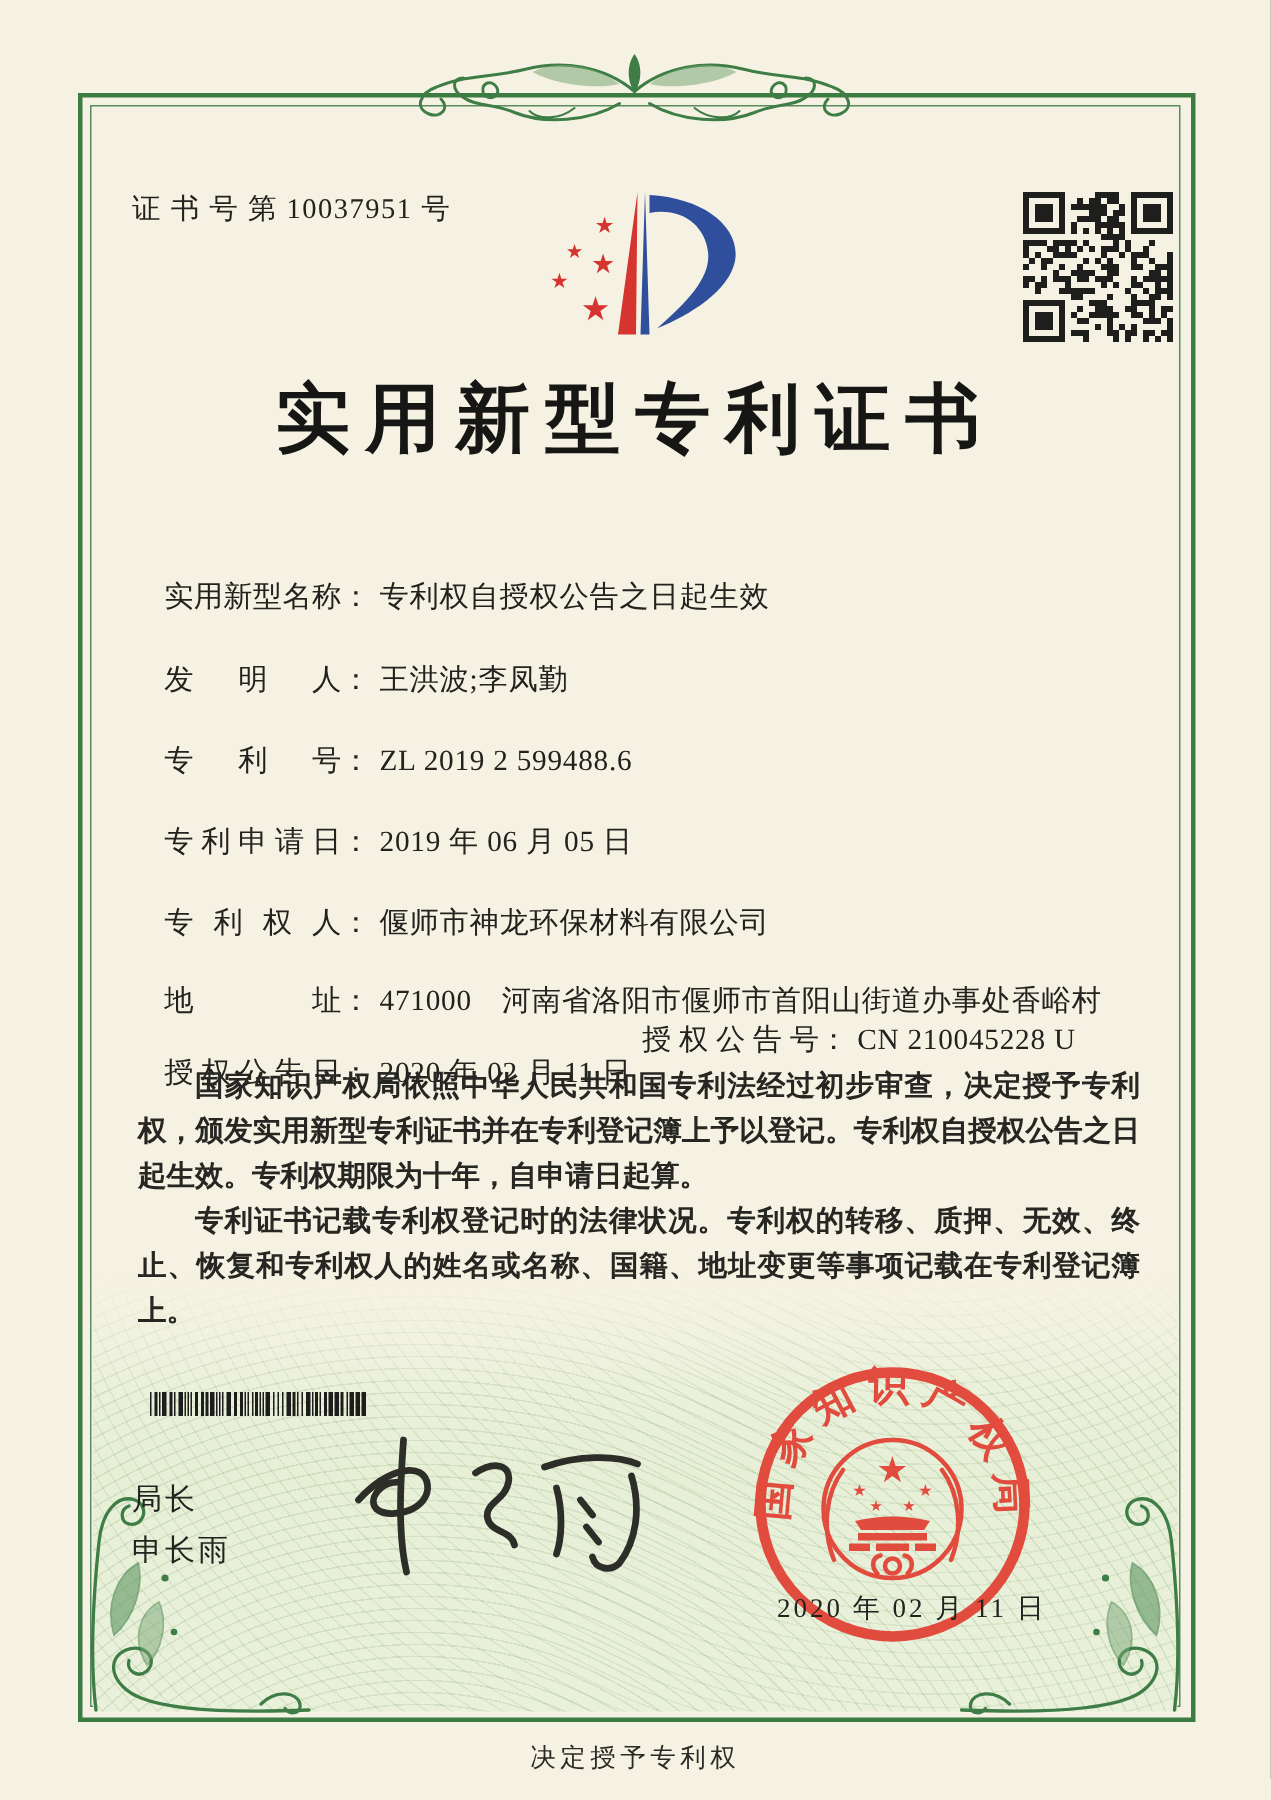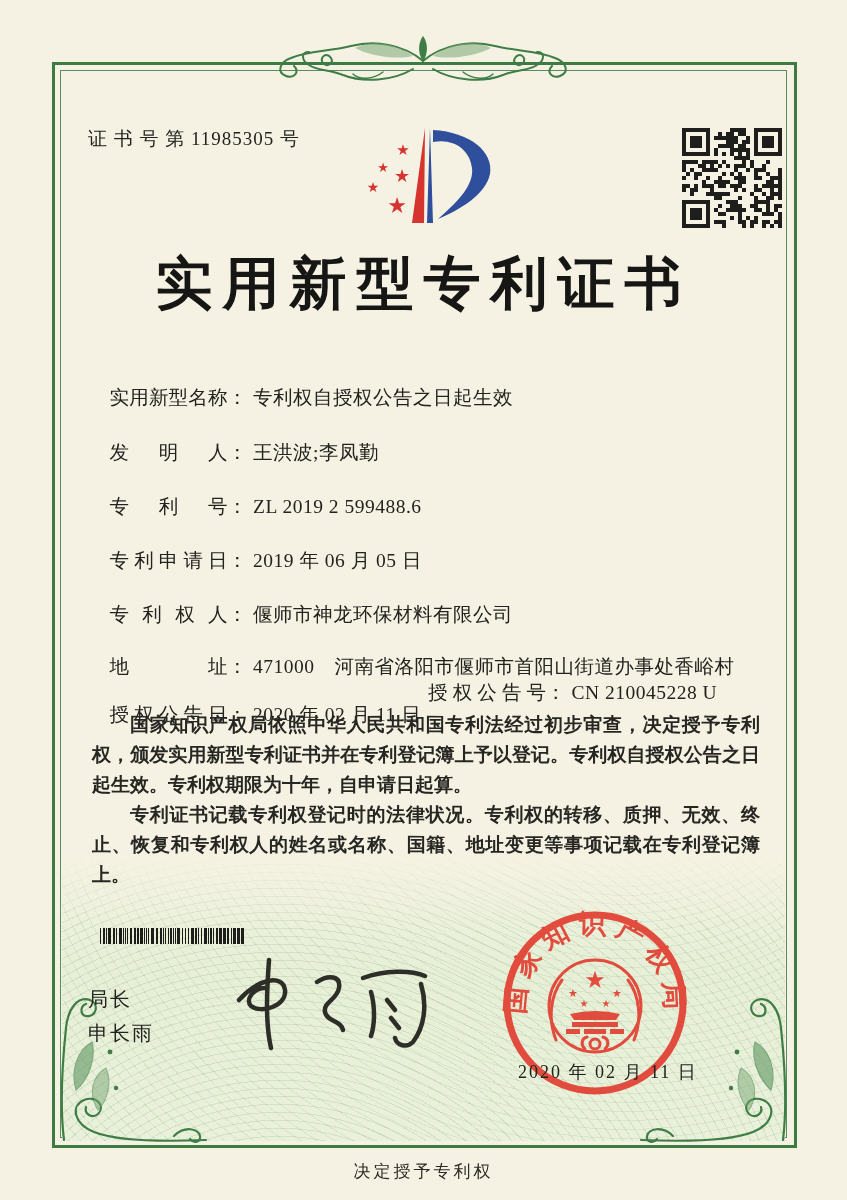--- a/index.html
+++ b/index.html
@@ -15,21 +15,21 @@
      background:
        repeating-radial-gradient(circle at 30% 175%, rgba(124,162,108,.20) 0 1px, rgba(124,162,108,0) 1px 8px),
        repeating-radial-gradient(circle at 78% -70%, rgba(124,162,108,.15) 0 1px, rgba(124,162,108,0) 1px 9px),
        linear-gradient(180deg,#f0f3e0,#e7efd7 45%,#eaf1db);}
   #guilloche:before{content:"";position:absolute;left:0;top:0;width:100%;height:80px;
        background:linear-gradient(180deg,#f6f2e3,rgba(246,242,227,0));}
   #cert-no{left:88px;top:126px;font-size:19px;letter-spacing:1px;}
   #logo{left:352px;top:112px;}
   #qr{left:682px;top:128px;width:100px;height:100px;}
   #qr div{position:absolute;width:4px;height:4px;background:#1e1e1c;}
-  #title{left:0;top:246px;width:847px;text-align:center;font-size:57px;font-weight:700;
+  #title{left:0;top:246px;width:847px;text-align:center;font-size:50px;font-weight:700;
          letter-spacing:10px;color:#161614;}
   .row{left:90px;width:680px;font-size:19.5px;white-space:pre;}
   .dist{display:inline-flex;justify-content:space-between;width:118px;vertical-align:bottom;}
   .colon{margin-right:6px;}
   .val{letter-spacing:.5px;white-space:pre;}
   .grp2{position:absolute;left:338px;top:0;}
   #paras{left:92px;top:710px;width:668px;font-size:19px;line-height:30px;color:#262622;}
   #paras p{margin:0;text-indent:2em;text-align:justify;font-weight:bold;}
   #barcode{left:100px;top:928px;width:220px;height:16px;font-size:0;}
   #barcode span{display:inline-block;height:100%;background:#1d1d1b;}
@@ -81,21 +81,21 @@
       <path d="M150,152 C100,154 58,152 38,144 C18,136 14,118 28,112 C40,107 50,118 42,126 C36,131 28,126 30,119"></path>
       <path d="M8,152 C4,120 6,78 10,40 C12,20 22,8 34,12 C44,16 40,30 30,28 C24,27 24,18 30,16"></path>
       <path d="M118,148 C128,138 142,140 144,148 C145,154 138,156 134,151"></path>
       <path d="M20,102 C14,82 22,62 36,54 C40,68 34,90 20,102 Z" fill="#5f9763" opacity=".6" stroke-width="1.2"></path>
       <path d="M42,122 C32,106 36,88 50,80 C56,94 52,112 42,122 Z" fill="#7aa877" opacity=".5" stroke-width="1.2"></path>
       <circle cx="54" cy="64" r="2.4" fill="#3e7d45" stroke="none"></circle>
       <circle cx="60" cy="100" r="2.2" fill="#3e7d45" stroke="none"></circle>
     </g>
   </svg>
 
-  <div class="abs" id="cert-no">证 书 号 第 11985305 号</div>
+  <div class="abs" id="cert-no">证 书 号 第 10037951 号</div>
 
   <svg class="abs" id="logo" width="160" height="126" viewBox="0 0 160 126">
     <polygon points="73,16 60,111 72,111" fill="#d5342f"></polygon>
     <polygon points="78,16 75,111 81,111" fill="#2f4f9c"></polygon>
     <path d="M81,18 C118,20 142,40 138,62 C134,82 108,98 86,107 C108,88 122,72 120,56 C118,38 102,26 81,30 Z" fill="#2f4f9c"></path>
     <g fill="#d5342f" text-anchor="middle" font-family="'DejaVu Sans',sans-serif">
       <text x="45" y="101" font-size="22">★</text>
       <text x="21" y="80" font-size="14">★</text>
       <text x="50" y="70" font-size="18">★</text>
       <text x="31" y="60" font-size="13">★</text>

